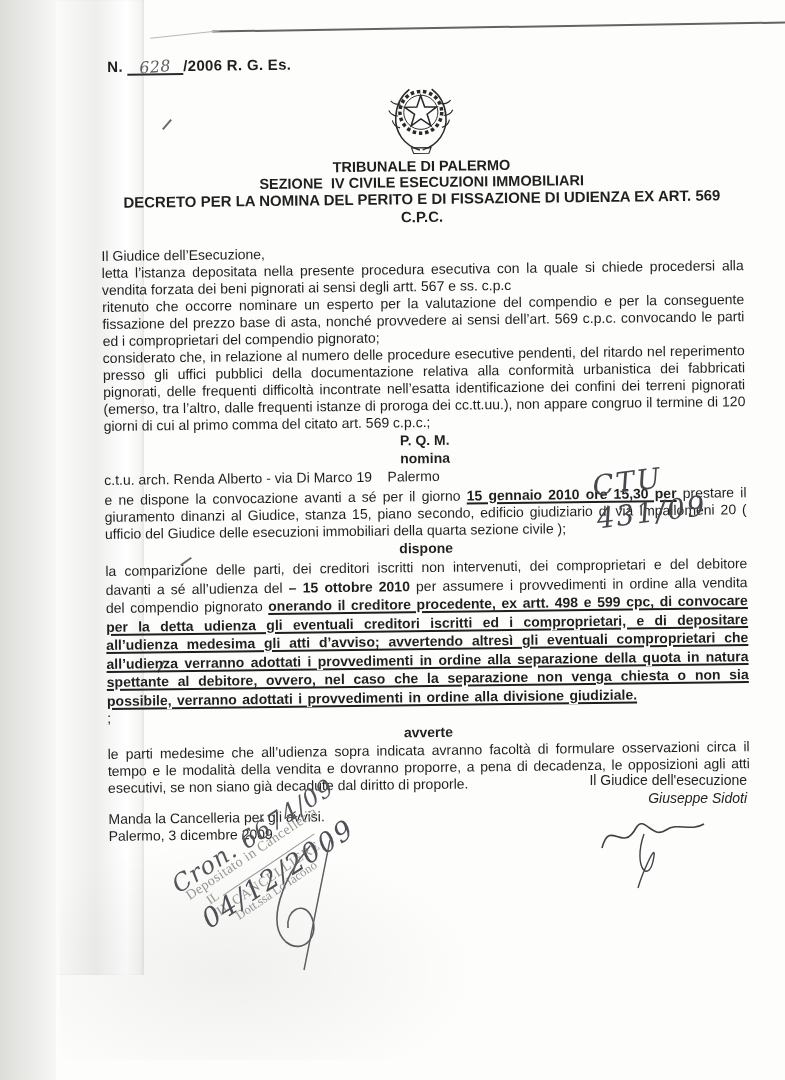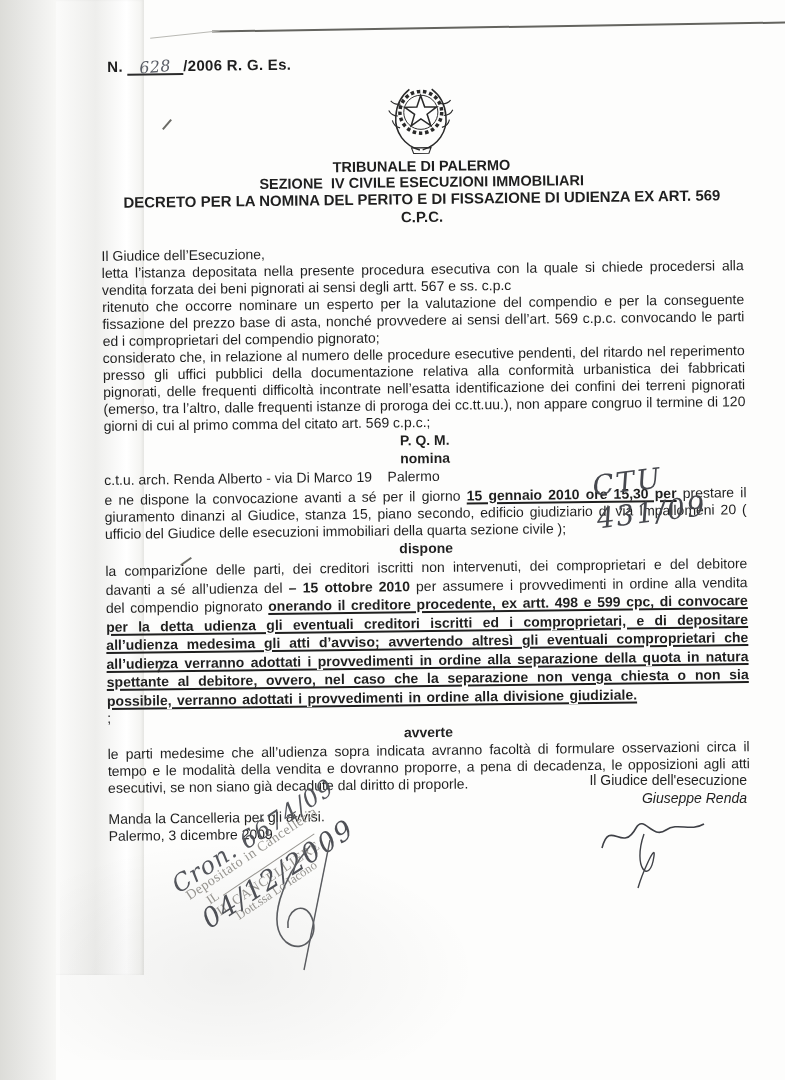--- a/index.html
+++ b/index.html
@@ -124,21 +124,21 @@
     <p class="par">le parti medesime che all’udienza sopra indicata avranno facoltà di formulare osservazioni circa il tempo e le modalità della vendita e dovranno proporre, a pena di decadenza, le opposizioni agli atti esecutivi, se non siano già decadute dal diritto di proporle.</p>
 
     <p class="par manda">Manda la Cancelleria per gli avvisi.</p>
     <p class="par intro">Palermo, 3 dicembre 2009</p>
   </div>
 
   <div class="hw-ctu">CTU 431/09</div>
 
   <div class="judge-block">
     <div class="judge-role">Il Giudice dell'esecuzione</div>
-    <div class="judge-name">Giuseppe Renda</div>
+    <div class="judge-name">Giuseppe Sidoti</div>
   </div>
   <svg class="judge-sig" width="120" height="85" viewBox="0 0 120 85">
     <path d="M10,42 C18,12 30,48 44,22 C52,8 60,34 74,24 C86,16 98,26 112,18" fill="none" stroke="#3e4046" stroke-width="1.6"></path>
     <path d="M52,28 C40,62 58,80 62,50 C64,36 50,68 46,82" fill="none" stroke="#3e4046" stroke-width="1.4"></path>
   </svg>
 
   <div class="stamp">
     <div class="stamp-l1">Depositato in Cancelleria</div>
     <div class="stamp-il">
       <span>IL</span><span class="stamp-rule"></span>

